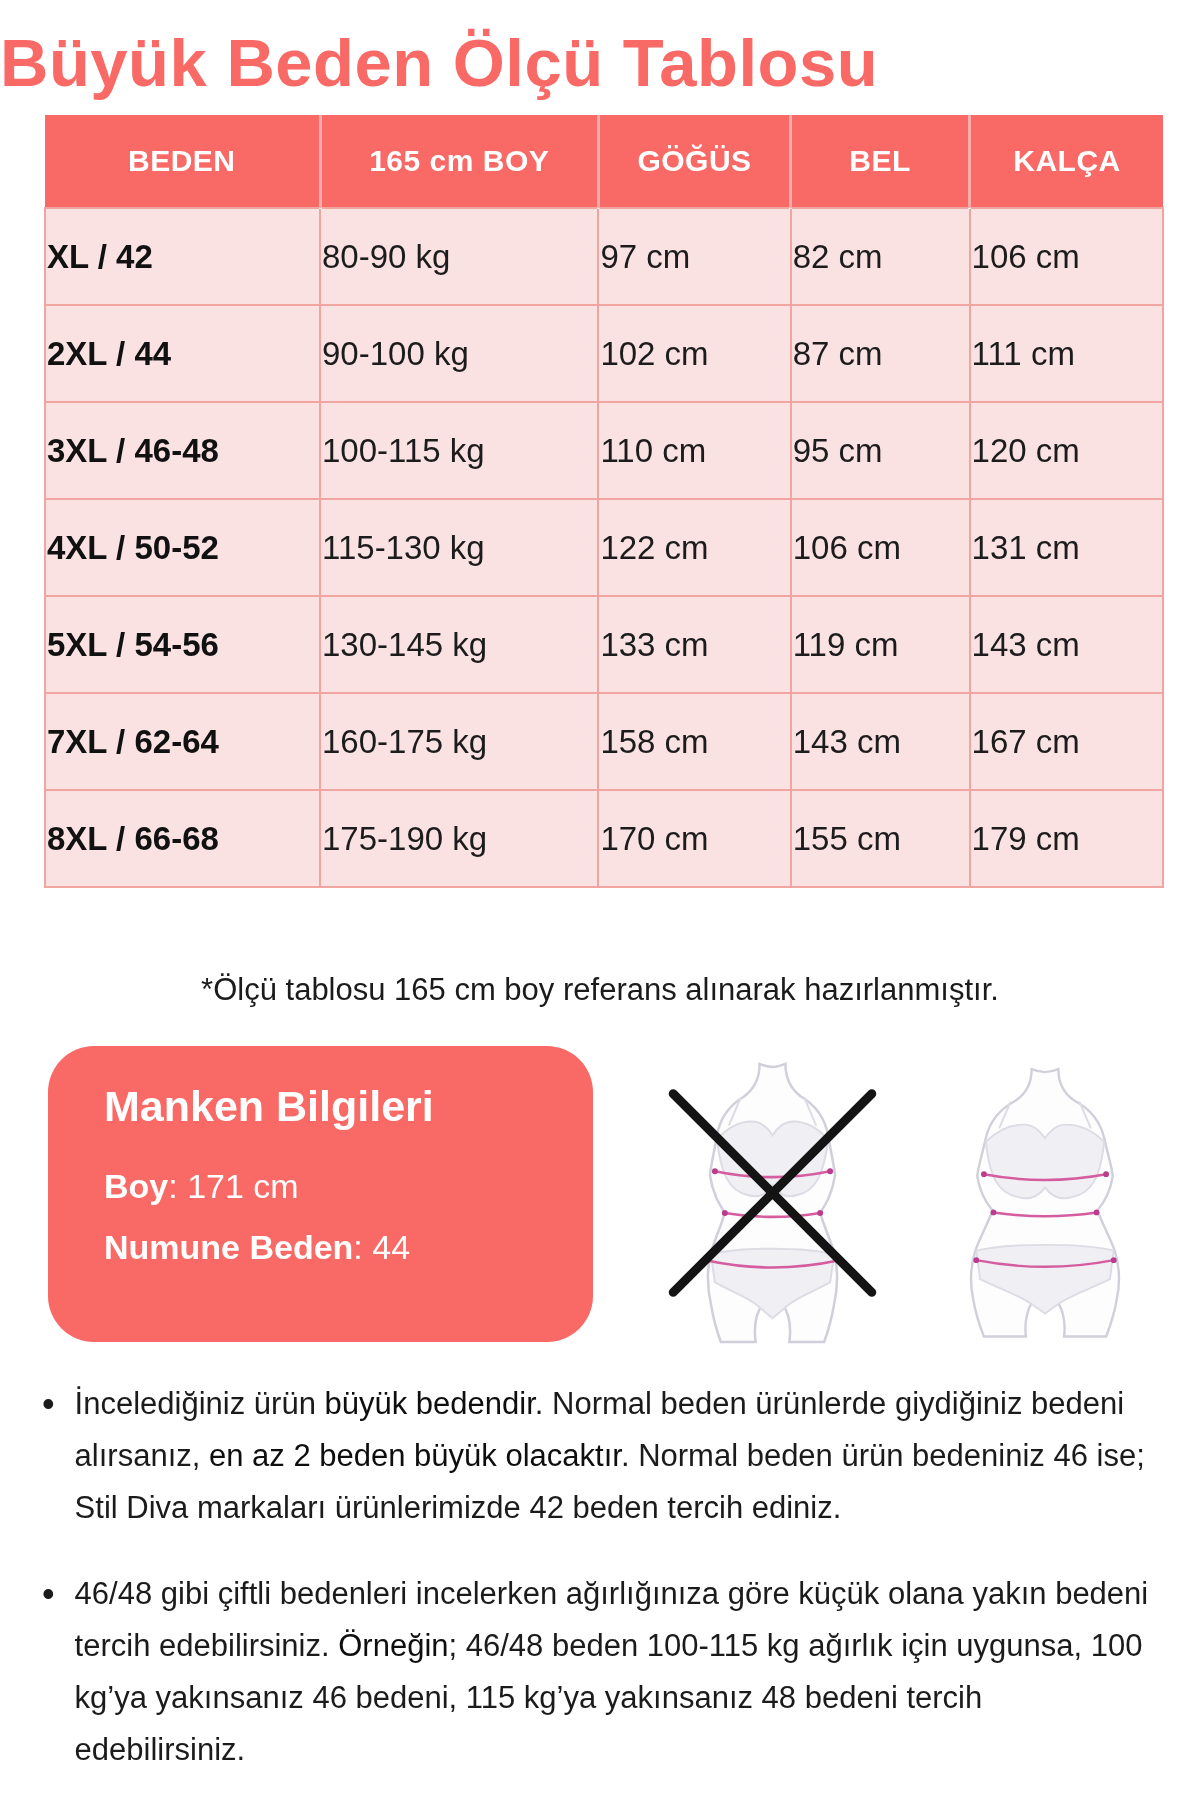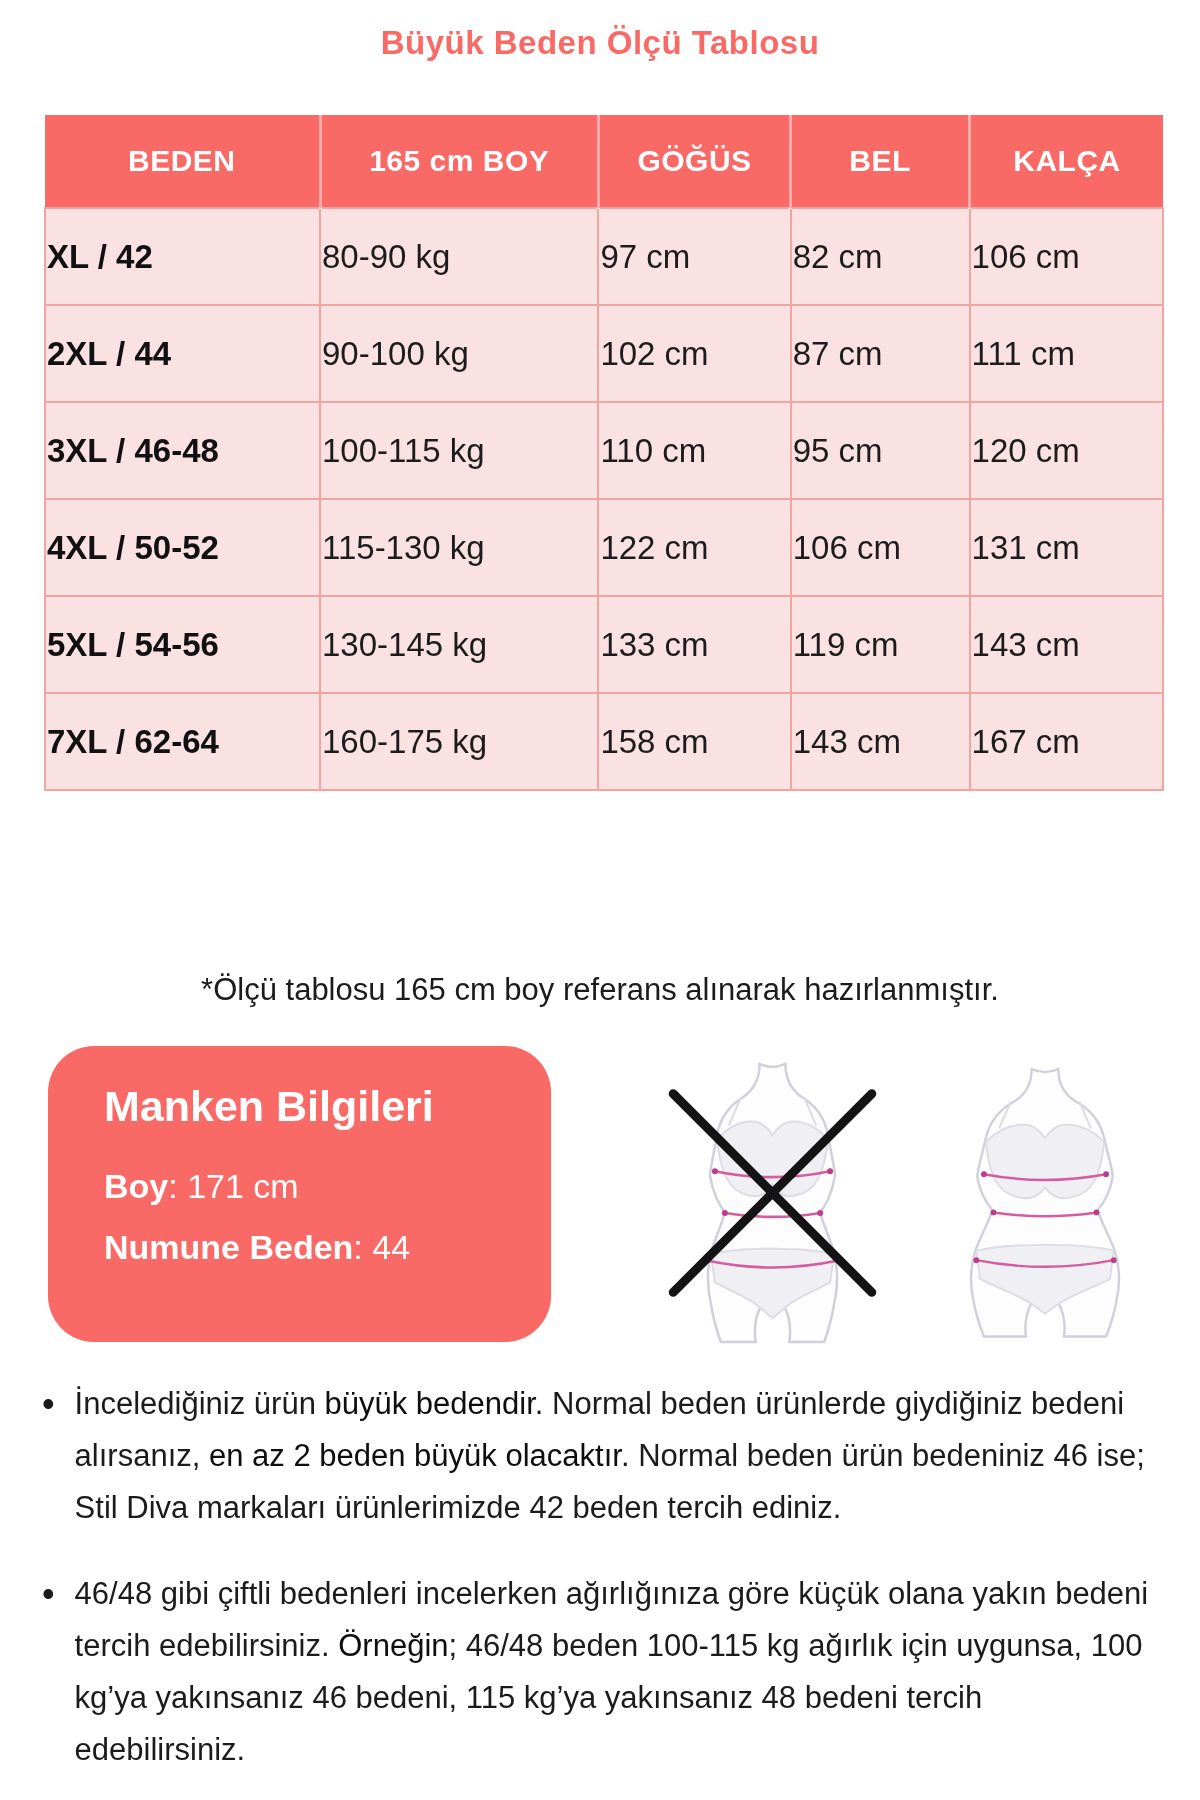--- a/index.html
+++ b/index.html
@@ -7,22 +7,21 @@
     position:relative;
     width:1200px;height:1800px;
     background:#ffffff;
     font-family:"Liberation Sans", sans-serif;
     color:#1b1b1b;
     overflow:hidden;
   }
   
   .page-title{
     position:absolute;top:24px;left:0;width:100%;
-    text-align:center;
-    font-size:33px;font-weight:bold;letter-spacing:.5px;
+    font-size:67px;font-weight:bold;letter-spacing:.5px;
     color:var(--coral,#F96A66);
     margin:0;
   }
   
   .size-table{
     position:absolute;left:44px;top:115px;width:1120px;
     border-collapse:collapse;table-layout:fixed;
   }
   .size-table th{
     height:90px;
@@ -40,21 +39,21 @@
     text-align:left;vertical-align:middle;
   }
   .size-table td.size-col{font-weight:bold;font-size:33px;color:#111;}
   
   .table-note{
     position:absolute;left:0;top:972px;width:100%;
     text-align:center;font-size:31px;color:#1b1b1b;margin:0;
   }
   
   .model-box{
-    position:absolute;left:48px;top:1046px;width:503px;height:296px;
+    position:absolute;left:48px;top:1046px;width:545px;height:296px;
     background:var(--coral,#F96A66);
     border-radius:46px;
     box-sizing:border-box;
     padding:36px 30px 0 56px;
     color:#ffffff;
   }
   .model-title{font-size:43px;font-weight:bold;margin:0 0 36px 0;}
   .model-line{font-size:34px;margin:0 0 22px 0;}
   .model-line .lbl{font-weight:bold;}
   
@@ -135,20 +134,27 @@
           <td>119 cm</td>
           <td>143 cm</td>
         </tr>
         <tr>
           <td class="size-col">7XL / 62-64</td>
           <td>160-175 kg</td>
           <td>158 cm</td>
           <td>143 cm</td>
           <td>167 cm</td>
         </tr>
+        <tr>
+          <td class="size-col">8XL / 66-68</td>
+          <td>175-190 kg</td>
+          <td>170 cm</td>
+          <td>155 cm</td>
+          <td>179 cm</td>
+        </tr>
       </tbody>
   </table>
 
   <p class="table-note">*Ölçü tablosu 165 cm boy referans alınarak hazırlanmıştır.</p>
 
   <div class="model-box">
     <p class="model-title">Manken Bilgileri</p>
     <p class="model-line"><span class="lbl">Boy</span><span>: 171 cm</span></p>
     <p class="model-line"><span class="lbl">Numune Beden</span><span>: 44</span></p>
   </div>

